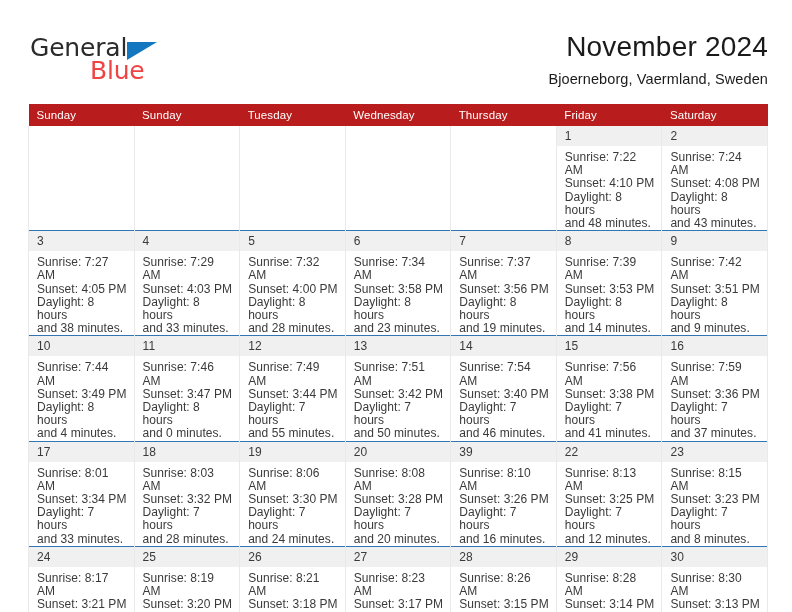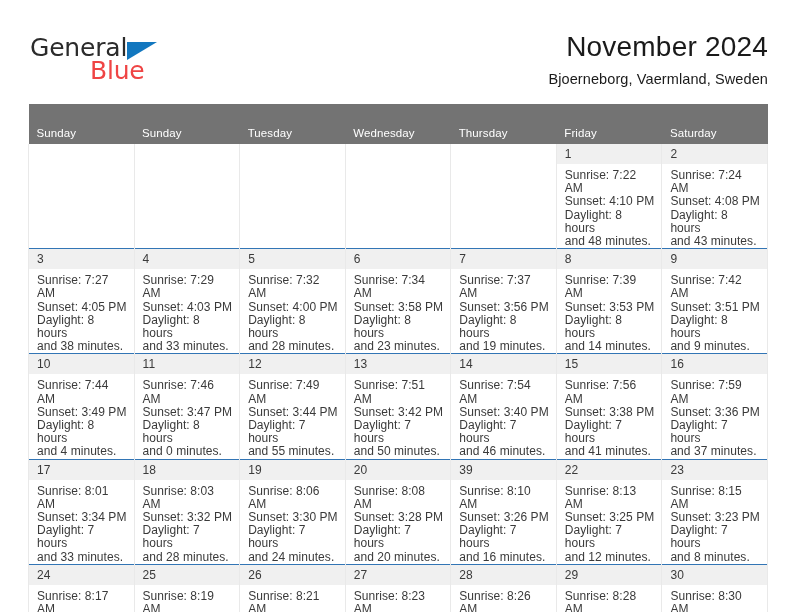--- a/index.html
+++ b/index.html
@@ -93,26 +93,26 @@
   
   .calendar {
     position: absolute;
     left: 28px;
     top: 104px;
     width: 740px;
     border-collapse: collapse;
     table-layout: fixed;
   }
   .calendar th {
-    background: #737373;
+    background: #b91c1c;
     color: #ffffff;
     font-size: 11.5px;
     font-weight: 400;
     text-align: left;
-    padding: 23px 0 5px 8px;
+    padding: 5px 0 5px 8px;
     height: 12px;
     letter-spacing: 0.1px;
     border: none;
   }
   .calendar td {
     vertical-align: top;
     padding: 0;
     border-top: 1px solid #3275b5;
     border-left: 1px solid #e9e9e9;
     border-right: 1px solid #e9e9e9;

